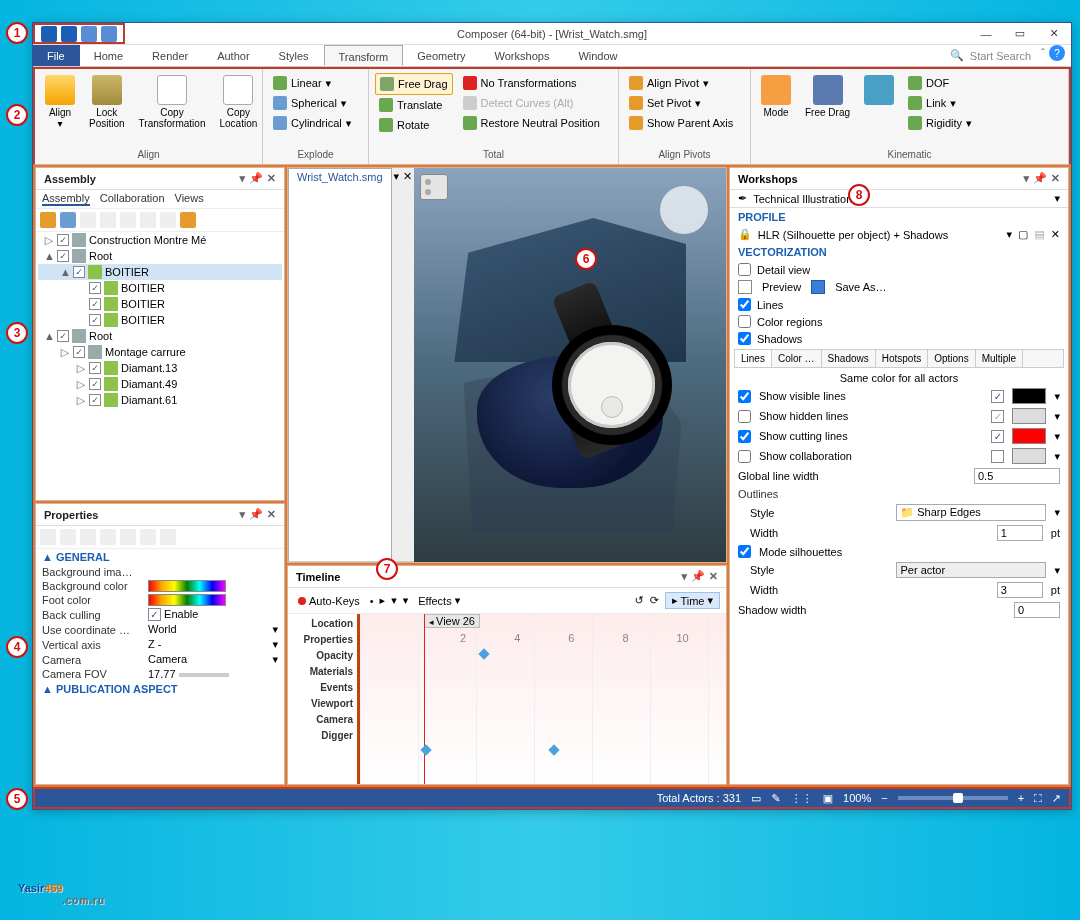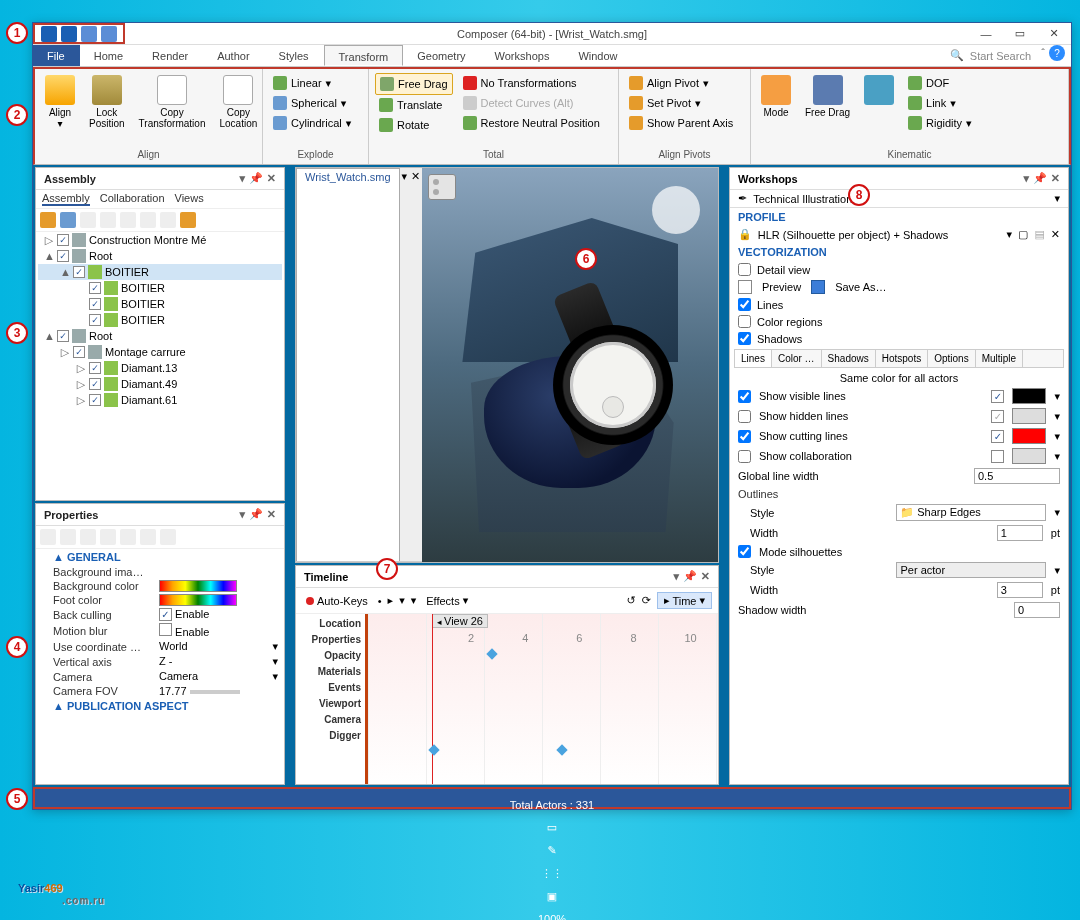--- a/index.html
+++ b/index.html
@@ -1,18 +1,18 @@
 <!DOCTYPE html>
 <html><head>
 <meta charset="utf-8">
 <style>
 * { box-sizing: border-box; margin: 0; padding: 0; font-family: "Segoe UI", Tahoma, sans-serif; font-size: 11px; }
 body { background: linear-gradient(90deg, #04b5e0 0%, #35cbea 50%, #04b5e0 100%); width: 1080px; height: 920px; overflow: hidden; position: relative; }
 .callout { position: absolute; width: 22px; height: 22px; border: 2px solid #d11010; border-radius: 50%; background: #fff; color: #d11010; font-weight: bold; font-size: 12px; display: flex; align-items: center; justify-content: center; z-index: 100; pointer-events: none; }
-.window { position: absolute; left: 32px; top: 22px; width: 1040px; height: 788px; background: #0369a1; border: 1px solid #2b579a; box-shadow: 0 2px 10px rgba(0,0,0,.25); display: flex; flex-direction: column; }
+.window { position: absolute; left: 32px; top: 22px; width: 1040px; height: 788px; background: #f97316; border: 1px solid #2b579a; box-shadow: 0 2px 10px rgba(0,0,0,.25); display: flex; flex-direction: column; }
 .redbox { border: 2px solid #c0392b; }
 .titlebar { height: 22px; background: #fff; display: flex; align-items: center; position: relative; border-bottom:1px solid #ddd;}
 .qat { display: flex; gap: 4px; padding: 0 6px; align-items: center; height: 100%; }
 .qat span { width: 16px; height: 16px; background:#1a5fb4; border-radius:2px; }
 .title { position:absolute; left:0; right:0; text-align:center; color:#444; font-size:11px; pointer-events:none;}
 .winbtns { margin-left:auto; display:flex;}
 .winbtns div{ width:34px; height:22px; display:flex;align-items:center;justify-content:center; color:#444;}
 .menubar { height:22px; background:#fff; display:flex; border-bottom:1px solid #ccc;}
 .menubar .tab{ padding:0 14px; line-height:22px; color:#444; border-right:1px solid transparent;}
 .menubar .tab.file{ background:#2b579a;color:#fff;}
@@ -22,35 +22,35 @@
 .group { border-right:1px solid #ccc; padding:2px 6px; display:flex; flex-direction:column; height:100%;}
 .group .body{ flex:1; display:flex; gap:6px; align-items:flex-start; padding-top:2px;}
 .group .lbl{ text-align:center; font-size:10px; color:#555; padding-bottom:2px;}
 .big{ display:flex;flex-direction:column;align-items:center; padding:2px 4px;}
 .big .ic{width:30px;height:30px;background:linear-gradient(#ffd86b,#f7a400);border-radius:3px;margin-bottom:2px;}
 .big span{font-size:10px;line-height:1.1;text-align:center;}
 .stack{display:flex;flex-direction:column;gap:0;}
 .stack .row{display:flex;align-items:center;gap:4px;padding:3px 4px;border-radius:2px;}
 .stack .row .ic{width:14px;height:14px;background:#6aa84f;border-radius:2px;}
 .stack .row.active{border:1px solid #daa520;background:#fff3d4;}
-.dockarea{ flex:1; display:grid; grid-template-columns: 250px 1fr 340px; grid-template-rows: 1fr; gap:10px; padding:2px;}
+.dockarea{ flex:1; display:grid; grid-template-columns: 250px 1fr 340px; grid-template-rows: 1fr; gap:2px; padding:2px;}
 .left{ display:flex; flex-direction:column; gap:2px; min-height:0;}
 .panel{ background:#fff; border:1px solid #bbb; display:flex; flex-direction:column; min-height:0;}
 .panel .head{ display:flex; align-items:center; padding:4px 8px; font-size:15px; font-weight:600; border-bottom:1px solid #ddd; color:#222;}
 .panel .head .tools{ margin-left:auto; display:flex; gap:4px; color:#666; font-size:10px;}
 .subtabs{ display:flex; gap:10px; padding:2px 6px; border-bottom:1px solid #eee; font-size:11px;color:#333;}
 .toolbar{ display:flex; gap:4px; padding:3px 4px; border-bottom:1px solid #eee; align-items:center;}
 .toolbar span{width:16px;height:16px;background:#eee;border-radius:2px;}
 .tree{ flex:1; overflow:auto; padding:0 2px;}
 .tree .node{ display:flex; align-items:center; gap:3px; padding:1px 0;}
 .tree .node .tw{ width:10px;text-align:center;color:#666;}
 .tree .node .cb{ width:12px;height:12px;border:1px solid #888;background:#fff;display:inline-flex;align-items:center;justify-content:center;font-size:9px;color:#2b579a;}
 .tree .node .ico{ width:14px;height:14px;background:#9aa;}
 .tree .node.sel{ background:#d0e4f5;}
-.propgrid{ flex:1; overflow:auto; font-size:11px;margin-left:11px;}
+.propgrid{ flex:1; overflow:auto; font-size:11px;}
 .propsection{ color:#1a5fb4; font-weight:bold; padding:2px 6px;font-size:11px;}
 .proprow{ display:flex; align-items:center; padding:1px 6px;}
 .proprow .k{ width:106px; color:#333;}
 .proprow .v{ flex:1;}
 .center{ display:flex; flex-direction:column; gap:2px; min-height:0;}
 .vp{ background:#fff; border:1px solid #bbb; flex:1; min-height:0; display:flex; flex-direction:row; position:relative;}
 .vptabs{ display:flex; background:#eee; border-bottom:1px solid #ccc;}
 .vptabs .vptab{padding:2px 8px;background:#fff;border:1px solid #aaa;border-bottom:none;font-size:11px;color:#2b579a;}
 .vptabs .tools{margin-left:auto;display:flex;gap:4px;padding:2px;}
 .canvas{flex:1; background:linear-gradient(#8aa4bd,#4d6a7f,#2d3c41); position:relative; overflow:hidden;}
@@ -102,21 +102,21 @@
 .wk .tabs div{padding:3px 6px;border-right:1px solid #ccc;font-size:10px;}
 .wk .tabs div.active{background:#fff;}
 .wk .formrow{display:flex;align-items:center;padding:2px 8px;gap:8px;}
 .wk .formrow .k{flex:1;}
 .wk .formrow input.text,.wk .formrow .sel{width:86px;border:1px solid #aaa;padding:1px 3px;font-size:11px;background:#fff;}
 .wk .formrow .sel.wide{width:150px;}
 .wk .formrow .swatch{width:34px;height:16px;border:1px solid #888;}
 .wk .act{display:flex;gap:10px;padding:2px 8px;align-items:center;}
 .wk .act span.ic{width:14px;height:14px;background:#3b7dd8;border:1px solid #225a9e;}
 
-.statusbar{height:22px;background:#2b579a;color:#fff;display:flex;align-items:center;gap:10px;padding:0 8px;font-size:11px;flex-direction:column;}
+.statusbar{height:22px;background:#2b579a;color:#fff;display:flex;align-items:center;gap:10px;padding:0 8px;font-size:11px;}
 .statusbar .slider{width:110px;height:4px;background:#6c8dc2;position:relative;}
 .statusbar .slider::after{content:"";position:absolute;left:50%;top:-3px;width:10px;height:10px;background:#fff;border-radius:2px;}
 .logo{position:absolute;left:18px;bottom:14px;font-family:Georgia,serif;font-weight:bold;font-size:46px;color:#004f9e;text-shadow:1px 1px 0 #cde;}
 .logo .n{color:#d46a00;}
 .logo .s{font-size:10px;color:#666;display:block;margin-top:-8px;margin-left:44px;letter-spacing:1px;}
 select,input{font:inherit;}
 .cb2{width:13px;height:13px;border:1px solid #888;display:inline-flex;align-items:center;justify-content:center;background:#fff;font-size:10px;color:#2b579a;}
 .gradient-swatch{width:78px;height:12px;background:linear-gradient(90deg,red,orange,yellow,green,cyan,blue,magenta);border:1px solid #888;}
 </style>
 </head>
@@ -402,24 +402,20 @@
             </div>
             <div class="proprow">
               <div class="k">Foot color</div>
               <div class="v">
                 <div class="gradient-swatch"></div>
               </div>
             </div>
             <div class="proprow">
               <div class="k">Back culling</div>
               <div class="v"><span class="cb2">✓</span> Enable</div>
-            </div>
-            <div class="proprow">
-              <div class="k">Motion blur</div>
-              <div class="v"><span class="cb2"></span> Enable</div>
             </div>
             <div class="proprow">
               <div class="k">Use coordinate …</div>
               <div class="v">World <span style="float:right">▾</span></div>
             </div>
             <div class="proprow">
               <div class="k">Vertical axis</div>
               <div class="v">Z - <span style="float:right">▾</span></div>
             </div>
             <div class="proprow">

